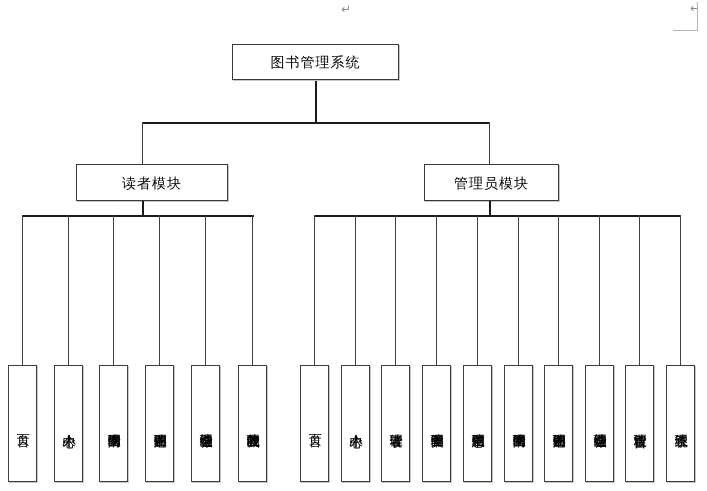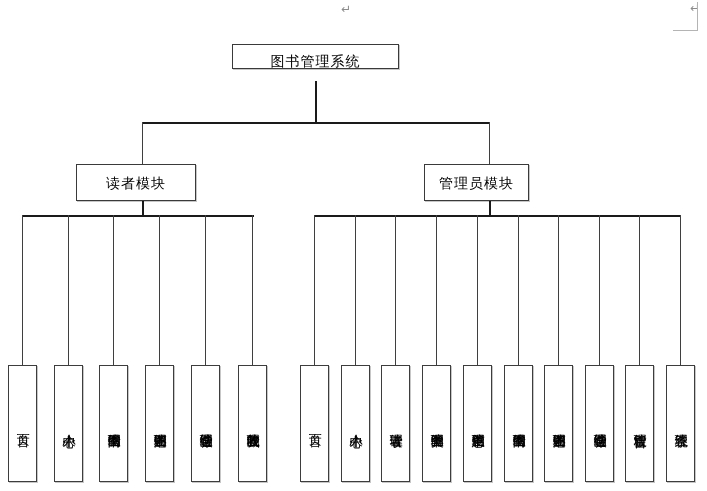--- a/index.html
+++ b/index.html
@@ -126,28 +126,28 @@
   <div class="ln ln-v" style="left:355px; top:215px; height:150px;"></div>
   <div class="ln ln-v" style="left:395px; top:215px; height:150px;"></div>
   <div class="ln ln-v" style="left:436px; top:215px; height:150px;"></div>
   <div class="ln ln-v" style="left:477px; top:215px; height:150px;"></div>
   <div class="ln ln-v" style="left:518px; top:215px; height:150px;"></div>
   <div class="ln ln-v" style="left:558px; top:215px; height:150px;"></div>
   <div class="ln ln-v" style="left:599px; top:215px; height:150px;"></div>
   <div class="ln ln-v" style="left:639px; top:215px; height:150px;"></div>
   <div class="ln ln-v" style="left:680px; top:215px; height:150px;"></div>
 
-  <div class="node node-root" style="left:232px; top:44px; width:167px; height:25px;align-items:flex-end;">
+  <div class="node node-root" style="left:232px; top:44px; width:167px; height:36px;">
     <span class="node-label-h">图书管理系统</span>
   </div>
 
-  <div class="node node-branch" style="left:76px; top:164px; width:120px; height:37px;">
+  <div class="node node-branch" style="left:76px; top:164px; width:152px; height:37px;">
     <span class="node-label-h">读者模块</span>
   </div>
-  <div class="node node-branch" style="left:424px; top:164px; width:105px; height:37px;">
+  <div class="node node-branch" style="left:424px; top:164px; width:135px; height:37px;">
     <span class="node-label-h">管理员模块</span>
   </div>
 
   <div class="node node-leaf" style="left:8px;   top:365px; width:29px; height:117px;">
     <span class="node-label-v">首页</span>
   </div>
   <div class="node node-leaf" style="left:54px;  top:365px; width:29px; height:117px;">
     <span class="node-label-v">个人中心</span>
   </div>
   <div class="node node-leaf" style="left:99px;  top:365px; width:29px; height:117px;">

